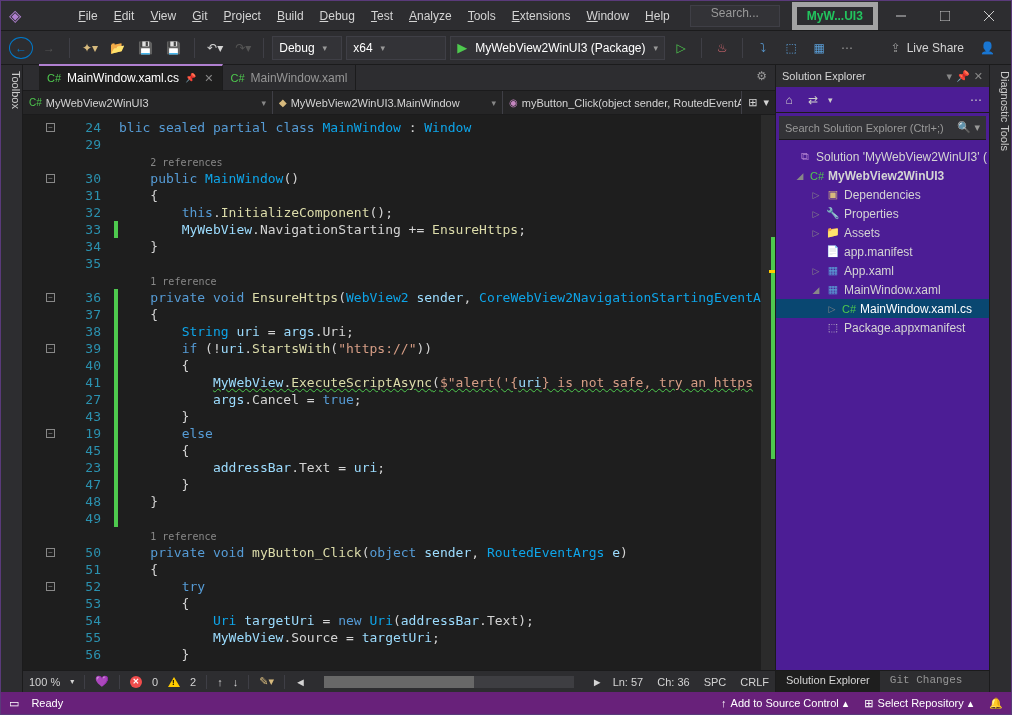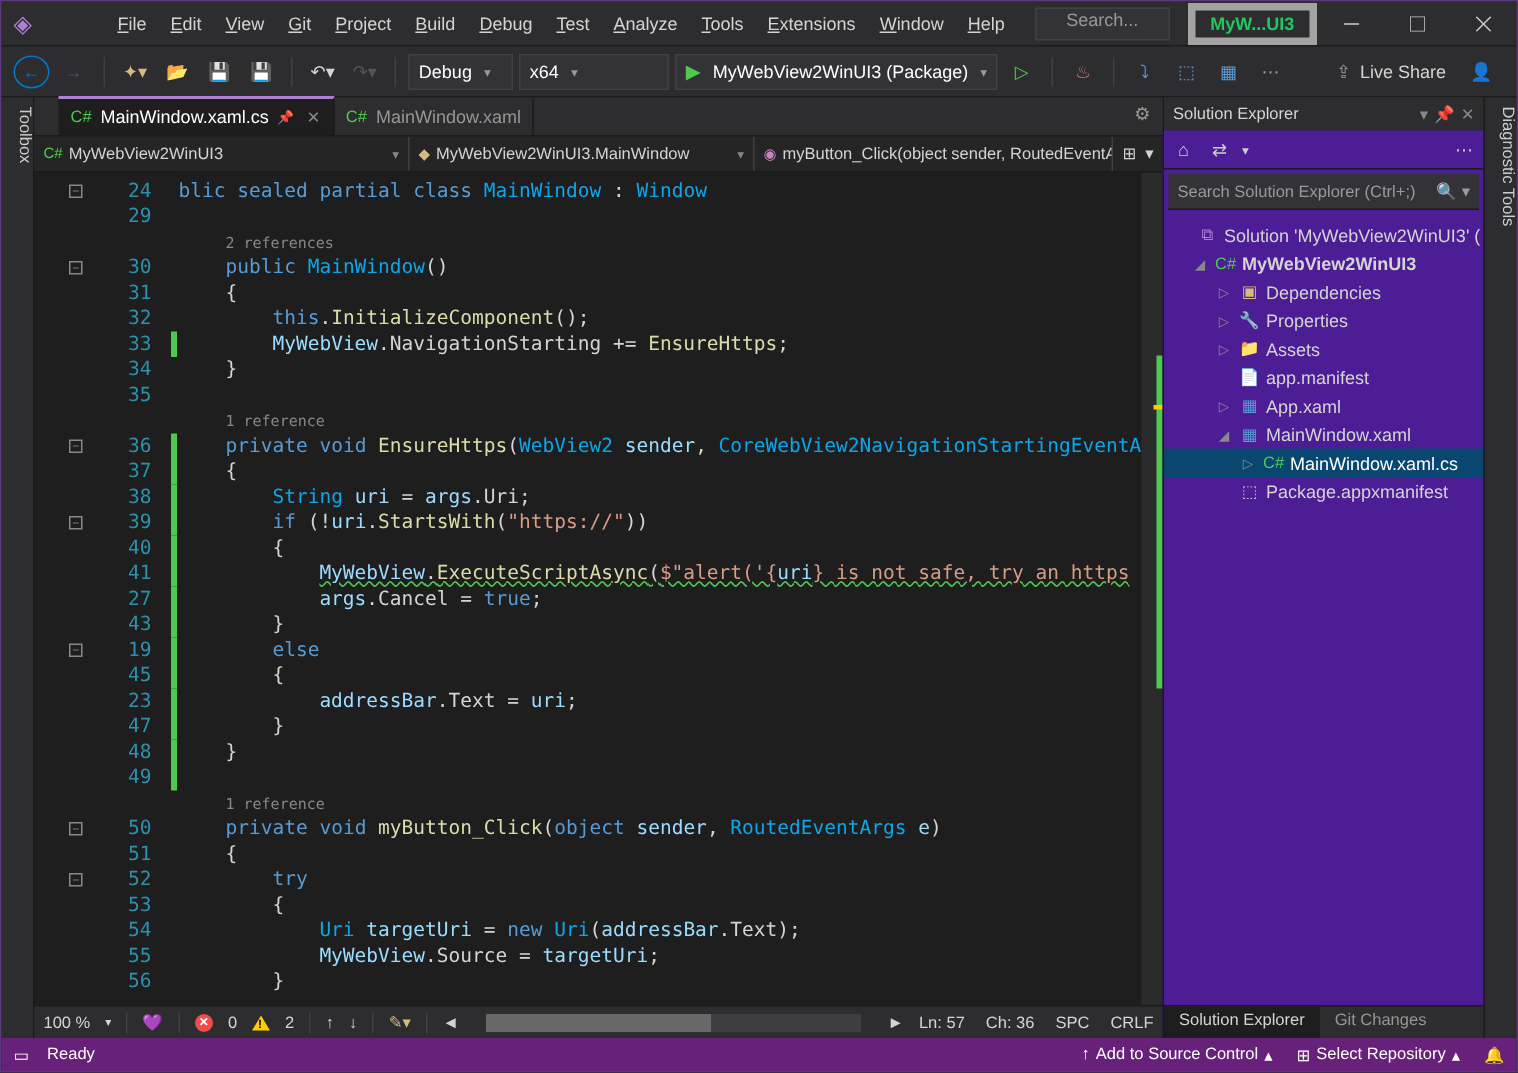--- a/index.html
+++ b/index.html
@@ -143,21 +143,21 @@
 .tree-row.sel { background:#094771; color:#fff; }
 .tree-row .exp { width:12px; font-size:9px; color:#888; text-align:center;}
 .tree-row .ic { width:14px; font-size:11px; text-align:center;}
 .tree-row.d1 { padding-left:18px; }
 .tree-row.d2 { padding-left:34px; }
 .tree-row.d3 { padding-left:50px; }
 .ic-sln{color:#b080d0;} .ic-cs{color:#4ec94e;} .ic-fold{color:#d7ba7d;} .ic-file{color:#ccc;} .ic-xaml{color:#5a9dd6;}
 .sln-tabs { height:22px; display:flex; border-top:1px solid #1b1b1c; background:#2d2d30;}
 .sln-tabs .t { padding:3px 10px; font-size:11px; }
 .sln-tabs .t.active { background:#1e1e1e; }
-.sln-tabs .t:not(.active){ color:#969696; }
+.sln-tabs .t:not(.active){ color:#969696;font-family:Liberation Mono, monospace; }
 
 .statusbar {
   height:22px; background:#68217a; color:#fff;
   display:flex; align-items:center; padding:0 8px; font-size:11px; gap:12px;
 }
 .statusbar .right { margin-left:auto; display:flex; gap:16px; align-items:center;}
 .status-btn { display:flex; align-items:center; gap:4px;}
 </style>
 </head>
 <body>

